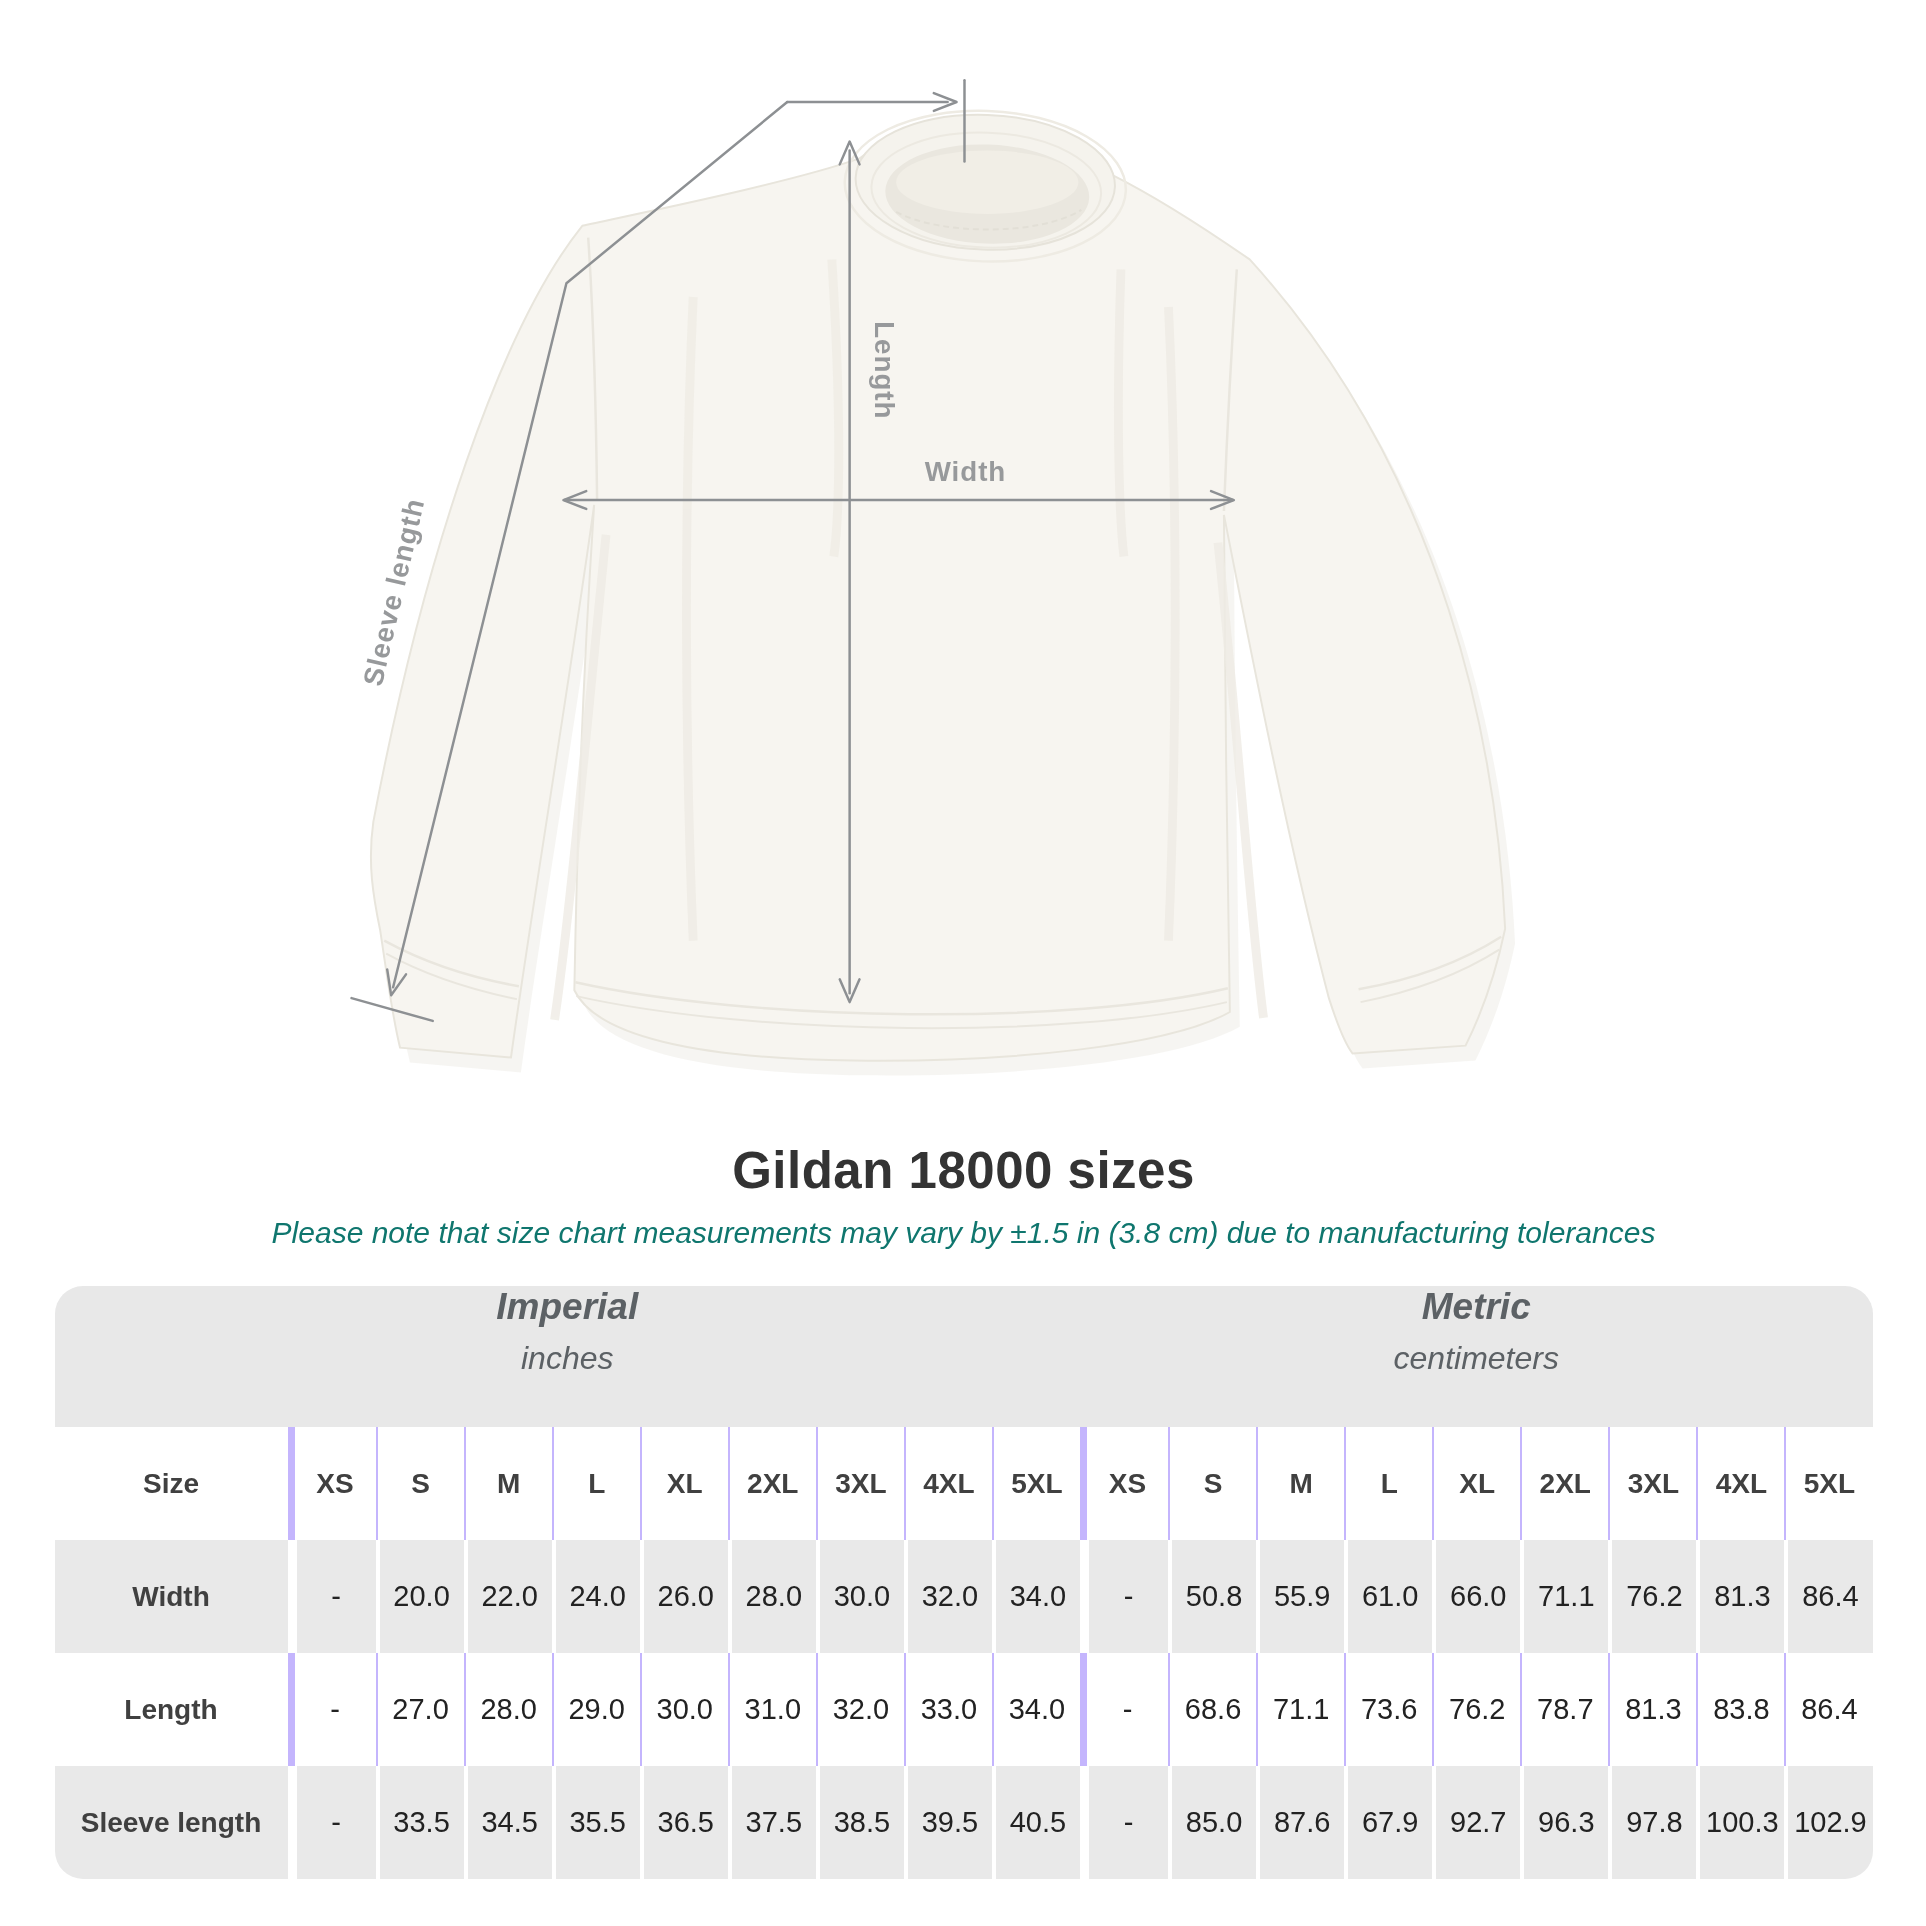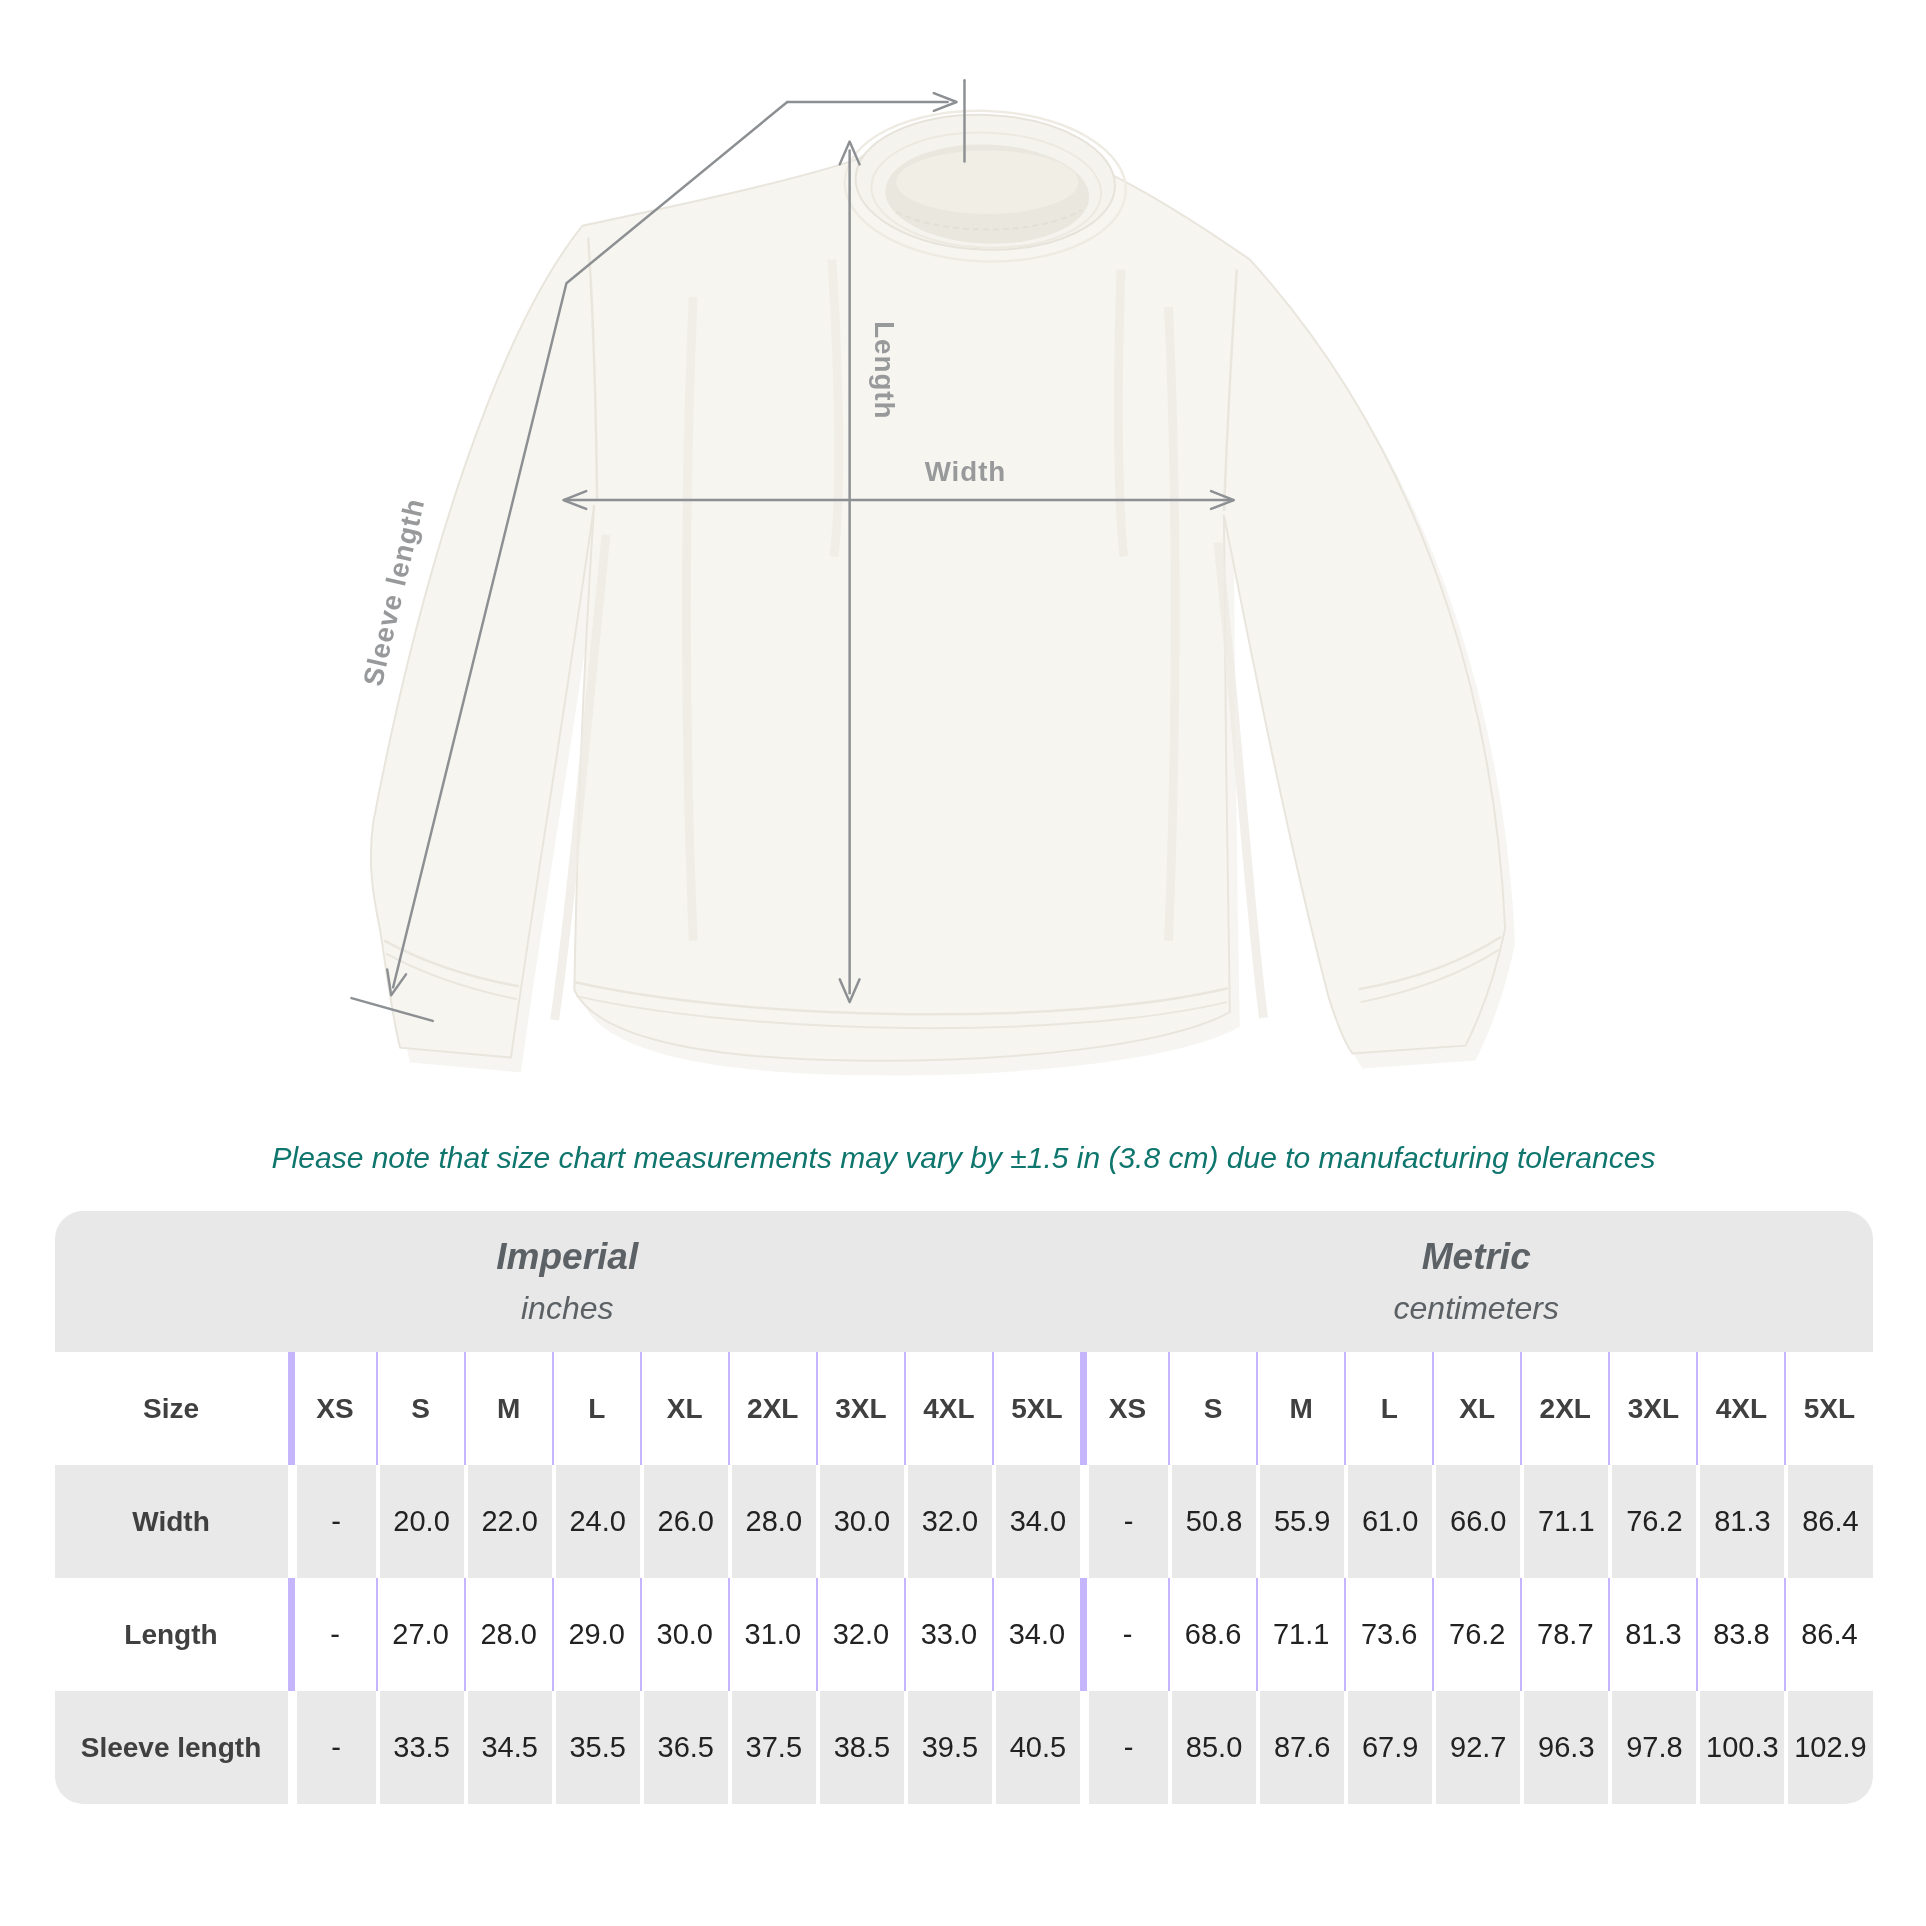--- a/index.html
+++ b/index.html
@@ -19,21 +19,21 @@
   .size-table { width:1818px; margin:36px auto 0 auto; }
   .trow { display:grid; grid-template-columns:233px repeat(18, 1fr); }
   .cell {
     display:flex; align-items:center; justify-content:center;
     height:113px; background:#ffffff;
     font-size:29px; color:#222222;
   }
   .band { }
   .band-cell {
     height:141px; background:#e8e8e8;
-    display:flex; flex-direction:column; align-items:center; justify-content:center;
+    display:flex; flex-direction:column; align-items:center; justify-content:flex-start;
   }
   .band-cell.left  { grid-column:1 / 11; border-top-left-radius:28px; }
   .band-cell.right { grid-column:11 / 20; border-top-right-radius:28px; }
   .band-title { font-size:37px; font-weight:bold; font-style:italic; color:#5c6165; }
   .band-sub { margin-top:12px; font-size:32px; font-style:italic; color:#5c6165; }
 
   .head-cell, .label-cell { font-weight:bold; color:#404040; font-size:28px; }
 
   .white .sep { border-left:2px solid #c4b5fd; }
   .white .sep.wide { border-left-width:7px; }
@@ -115,20 +115,21 @@
 
     <g font-family="Liberation Sans, DejaVu Sans, sans-serif" font-size="28" font-weight="bold" fill="#97999b" letter-spacing="1">
       <text x="884" y="374" text-anchor="middle" transform="rotate(90 884 374)">Length</text>
       <text x="975" y="486" text-anchor="middle">Width</text>
       <text x="407" y="600" text-anchor="middle" transform="rotate(-77 407 600)">Sleeve length</text>
     </g>
   </svg>
 </div>
 
 <div class="title-block">
+  <div class="page-title">Gildan 18000 sizes</div>
   <div class="page-subtitle">Please note that size chart measurements may vary by ±1.5 in (3.8 cm) due to manufacturing tolerances</div>
 </div>
 
 <div class="size-table">
 
   <div class="trow band">
     <div class="band-cell left">
       <div class="band-title">Imperial</div>
       <div class="band-sub">inches</div>
     </div>

